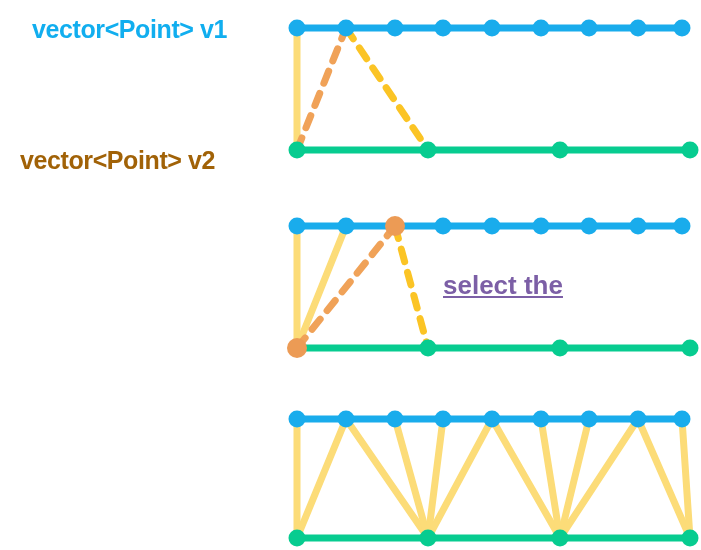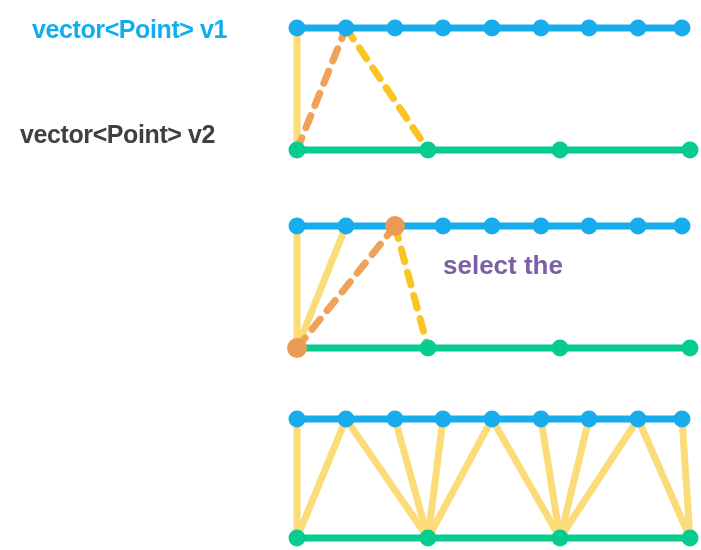--- a/index.html
+++ b/index.html
@@ -26,32 +26,32 @@
   }
   .vec-label {
     position: absolute;
     font-family: "Liberation Sans", sans-serif;
     font-weight: bold;
     font-size: 25px;
     letter-spacing: -0.4px;
     white-space: nowrap;
   }
   #label-v1 { left: 20px; top: 15px; color: #11AEEF; margin-left: 12px; }
-  #label-v2 { left: 20px; top: 120px; color: #404040; }
+  #label-v2 { left: 20px; top: 146px; color: #a16207; }
   .annot-text {
     position: absolute;
     font-family: "Liberation Sans", sans-serif;
     font-weight: bold;
     font-size: 26px;
     color: #7C5FA6;
     white-space: nowrap;
     text-align: center;
     line-height: 1.32;
   }
-  #annot-select-shorter { left: 408px; top: 248px; width: 190px; }
+  #annot-select-shorter { left: 408px; top: 268px; width: 190px; text-decoration: underline; }
   .annot-line { display: block; }
 </style>
 </head>
 <body>
 
 <div id="canvas-root">
 
   <svg id="diagram-svg" viewBox="0 0 701 550" xmlns="http://www.w3.org/2000/svg">
     <g id="layer-connectors">
         <line x1="297" y1="28" x2="297" y2="150" stroke="#FCDC78" stroke-width="7" stroke-linecap="round" fill="none"></line>

